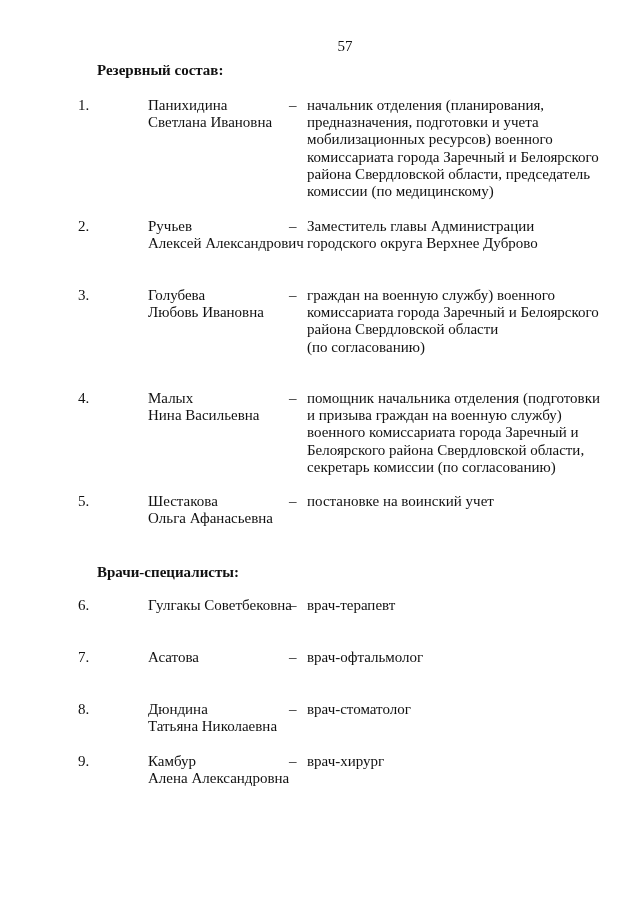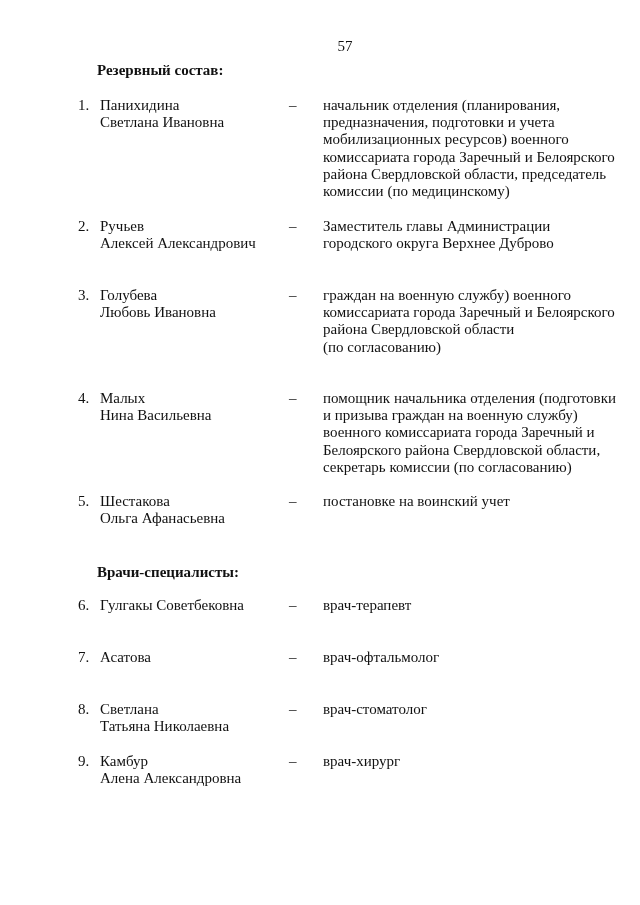--- a/index.html
+++ b/index.html
@@ -3,24 +3,24 @@
 <meta charset="utf-8">
 <style>
   html, body { margin: 0; padding: 0; background: #ffffff; }
   body { width: 640px; height: 905px; position: relative; overflow: hidden;
          font-family: "Liberation Serif", "DejaVu Serif", serif; color: #111; font-size: 15px; }
   .page-number { position: absolute; left: 0; width: 690px; text-align: center; top: 38px; font-size: 15px; }
   .section-title { position: absolute; left: 76px; font-weight: bold; font-size: 15px; margin-left: 21px; }
   .entry { position: absolute; left: 78px; width: 540px; line-height: 17.2px; }
   .num { position: absolute; left: 0; top: 0; }
   .name { position: absolute; left: 22px; top: 0; }
-  .name span { display: block; white-space: nowrap; }
+  .name span { display: block; white-space: nowrap; margin-left: 48px; }
   .dash { position: absolute; left: 211px; top: 0; }
   .desc { position: absolute; left: 229px; top: 0; width: 310px; }
-  .desc span { display: block; white-space: nowrap; margin-left: 16px; }
+  .desc span { display: block; white-space: nowrap; }
 </style>
 </head>
 <body>
 
 <div class="page-number">57</div>
 
 <div class="section-title" style="top:62px">Резервный состав:</div>
 
 <div class="entry" style="top:97px">
   <span class="num">1.</span>
@@ -115,21 +115,21 @@
   </div>
   <span class="dash">–</span>
   <div class="desc">
     <span>врач-офтальмолог</span>
   </div>
 </div>
 
 <div class="entry" style="top:701px">
   <span class="num">8.</span>
   <div class="name">
-    <span>Светлана</span>
+    <span>Дюндина</span>
     <span>Татьяна Николаевна</span>
   </div>
   <span class="dash">–</span>
   <div class="desc">
     <span>врач-стоматолог</span>
   </div>
 </div>
 
 <div class="entry" style="top:753px">
   <span class="num">9.</span>

